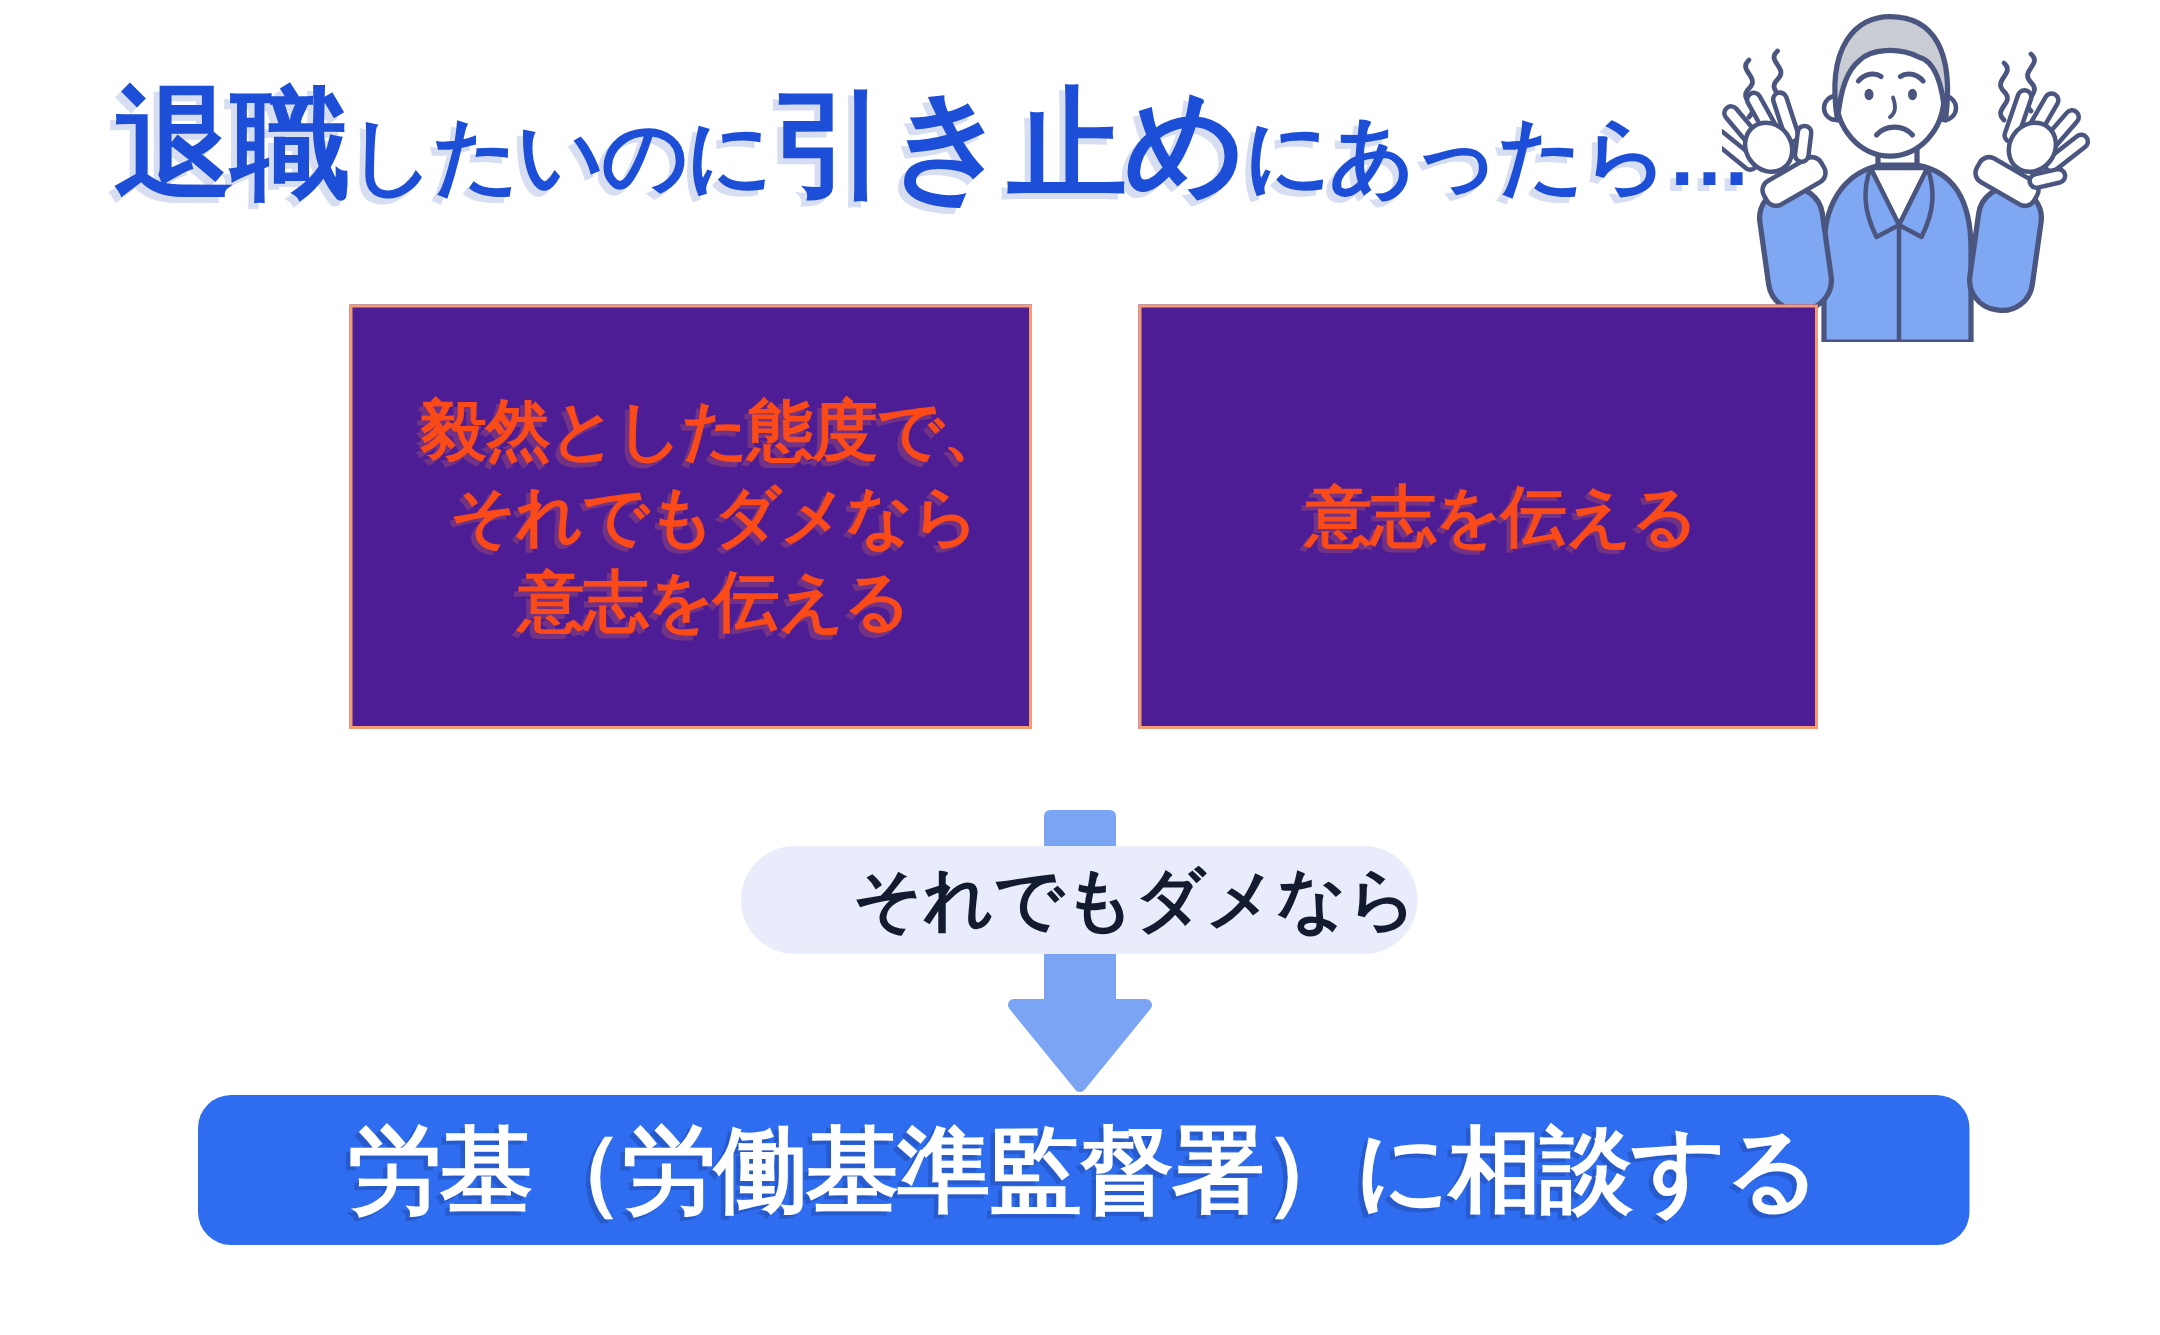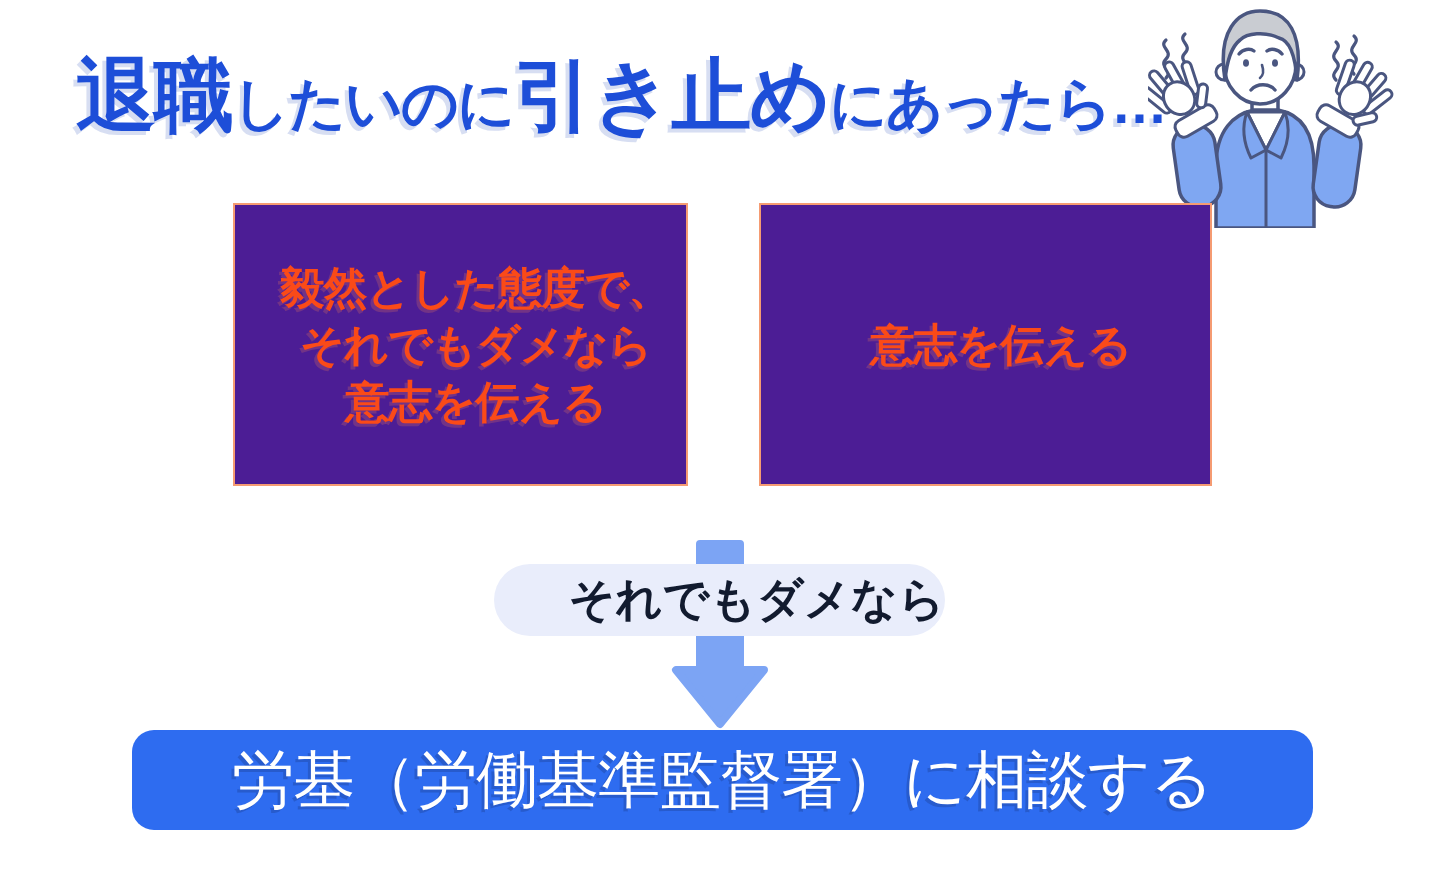--- a/index.html
+++ b/index.html
@@ -35,21 +35,21 @@
     position:absolute;left:494px;top:564px;width:451px;height:72px;z-index:2;
     background:#E9EDFB;border-radius:42px;
     display:flex;justify-content:flex-end;align-items:center;
     color:#121B2F;font-weight:900;font-size:46px;letter-spacing:0px;
   }
   
   .banner{
     position:absolute;left:132px;top:730px;width:1181px;height:100px;z-index:2;
     background:#2E6CF0;border-radius:22px;
     display:flex;justify-content:center;align-items:center;
-    color:#FFFFFF;font-weight:400;font-size:62px;letter-spacing:-1px;
+    color:#FFFFFF;font-weight:700;font-size:62px;letter-spacing:-1px;
     text-shadow:-3px 3px 0 rgba(25,60,140,0.35);
   }
 </style>
 </head>
 <body>
 
 <div class="stage">
 
   <div class="title">
     <span class="t-lg">退職</span><span class="t-sm">したいのに</span><span class="t-lg">引き止め</span><span class="t-sm">にあったら…</span>

